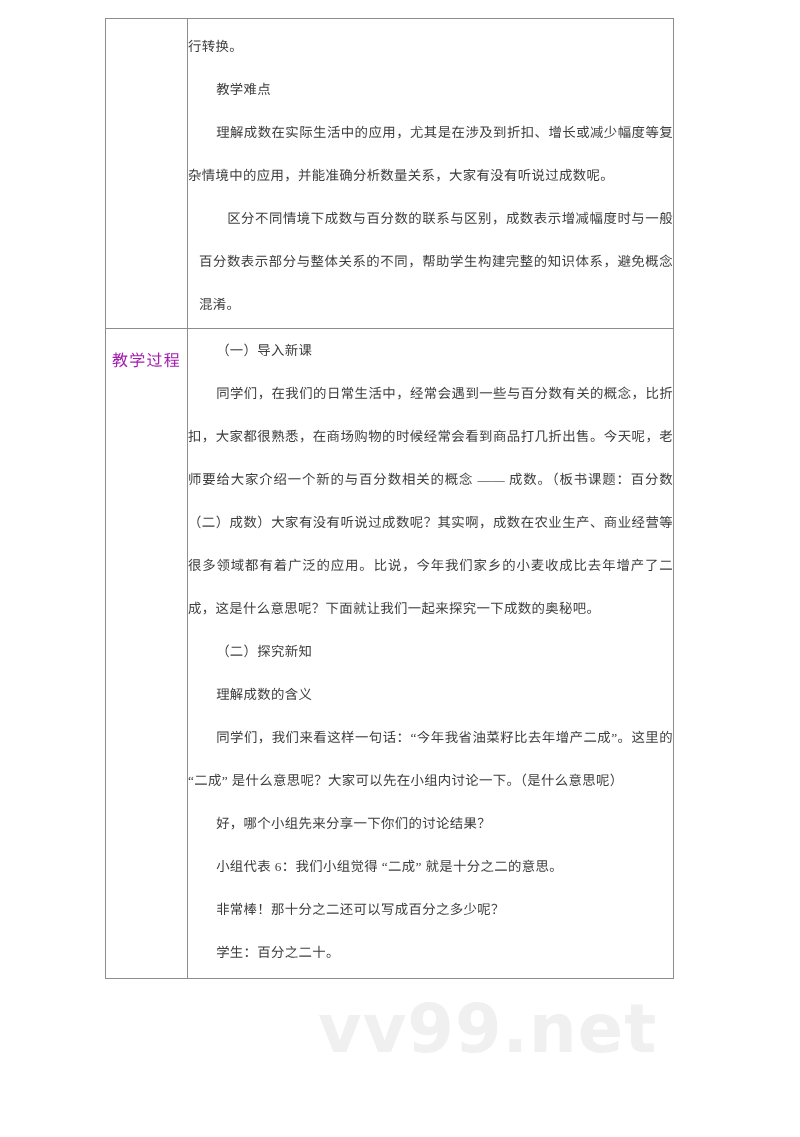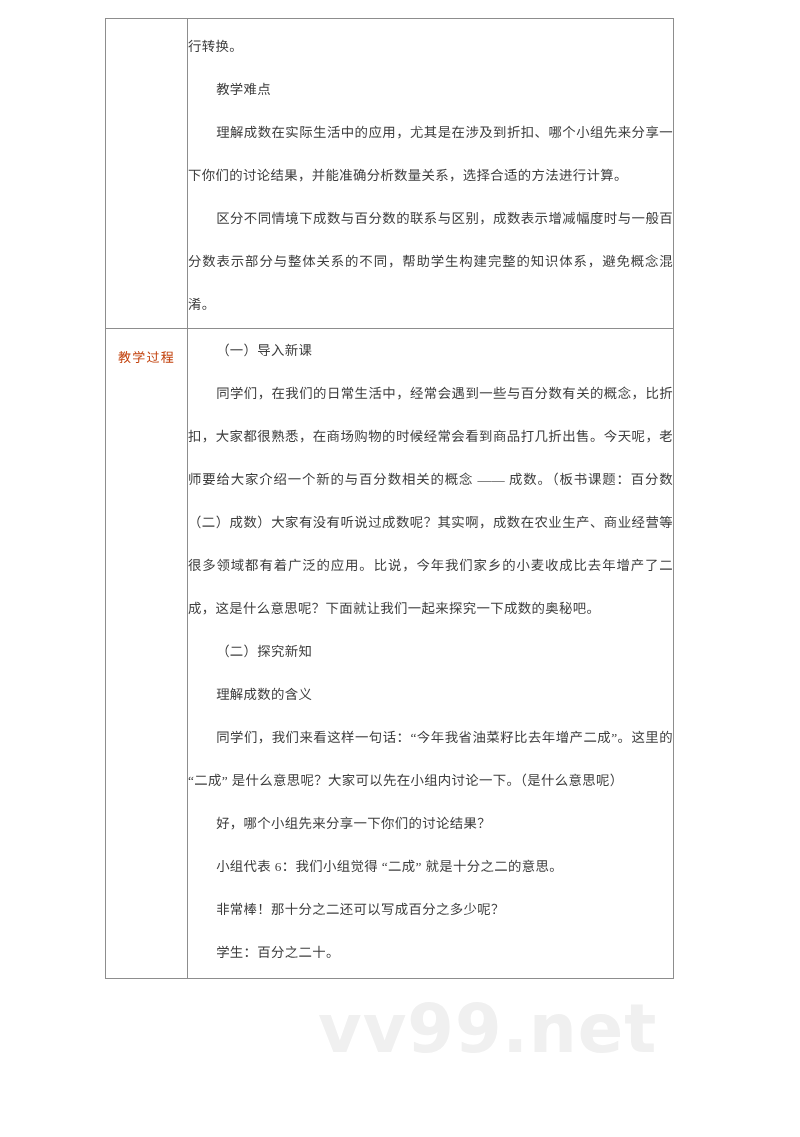--- a/index.html
+++ b/index.html
@@ -57,23 +57,23 @@
     padding: 0;
     background: transparent;
   }
   td.label-cell {
     width: 81px;
     text-align: center;
     vertical-align: top;
   }
   td.label-cell .label-text {
     display: block;
-    font-size: 13px;
+    font-size: 16px;
     letter-spacing: 1.2px;
-    color: #c2410c;
+    color: #a21caf;
     padding-top: 18px;
   }
   td.content-cell {
     width: 485px;
     padding: 0 14px 0 16px;
   }
 
   
   .para {
     font-size: 13.4px;
@@ -87,21 +87,21 @@
   }
   .para.indent {
     text-indent: 2.1em;
   }
   .para.flush {
     text-indent: 0;
   }
 
   
   #row-teaching-difficulty .content-cell { padding-top: 6px; }
-  #row-teaching-difficulty .content-cell .para:last-child { margin-bottom: 2px; }
+  #row-teaching-difficulty .content-cell .para:last-child { margin-bottom: 2px; margin-left: 11px; }
 
   #row-teaching-process .content-cell { }
   #row-teaching-process .content-cell .para:last-child { margin-bottom: 4px; }
 </style>
 </head>
 <body>
 
 <div id="page">
 
   <div id="watermark">vv99.net</div>
@@ -109,21 +109,21 @@
   <table id="lesson-table">
     <tbody>
 
       <tr id="row-teaching-difficulty">
         <td class="label-cell">
           <span class="label-text"></span>
         </td>
         <td class="content-cell">
           <p class="para flush">行转换。</p>
           <p class="para indent">教学难点</p>
-          <p class="para indent">理解成数在实际生活中的应用，尤其是在涉及到折扣、哪个小组先来分享一下你们的讨论结果，并能准确分析数量关系，选择合适的方法进行计算。</p>
+          <p class="para indent">理解成数在实际生活中的应用，尤其是在涉及到折扣、增长或减少幅度等复杂情境中的应用，并能准确分析数量关系，大家有没有听说过成数呢。</p>
           <p class="para indent">区分不同情境下成数与百分数的联系与区别，成数表示增减幅度时与一般百分数表示部分与整体关系的不同，帮助学生构建完整的知识体系，避免概念混淆。</p>
         </td>
       </tr>
 
       <tr id="row-teaching-process">
         <td class="label-cell">
           <span class="label-text">教学过程</span>
         </td>
         <td class="content-cell">
           <p class="para indent">（一）导入新课</p>

